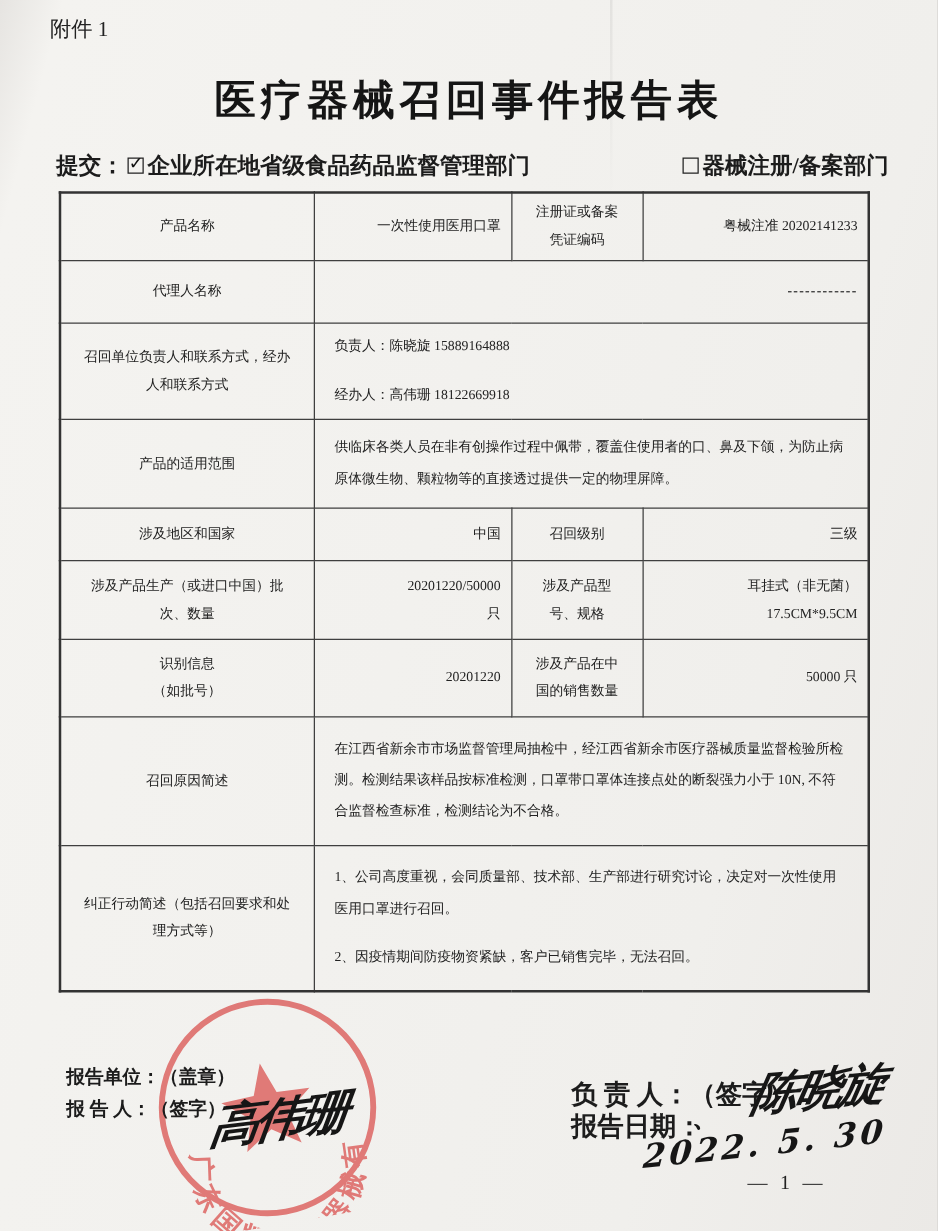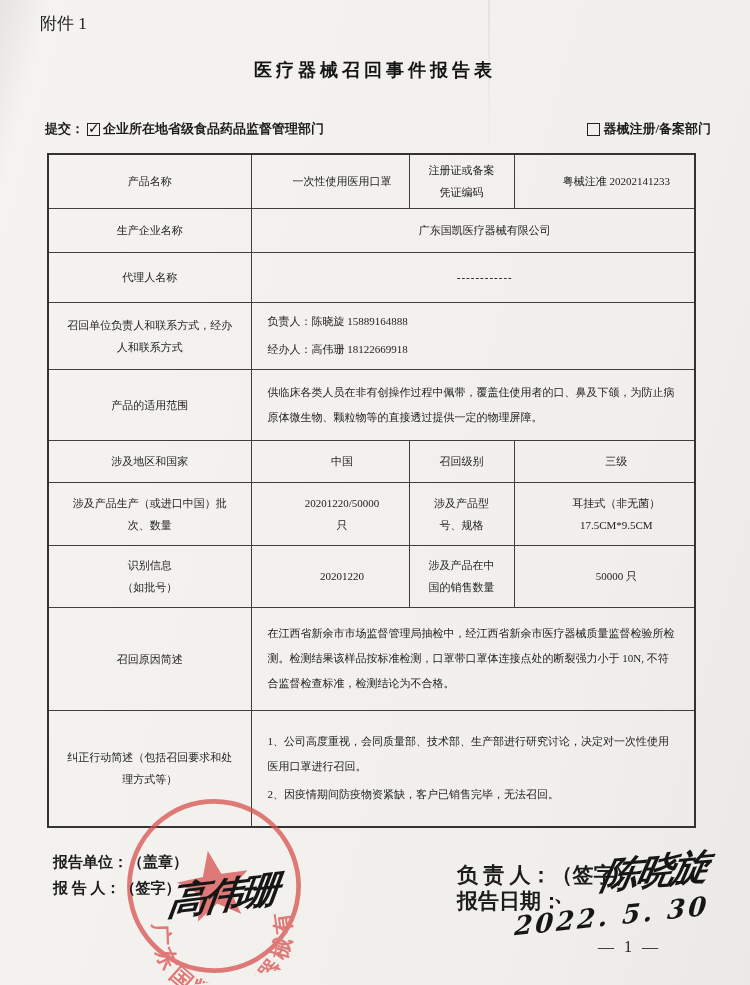--- a/index.html
+++ b/index.html
@@ -8,38 +8,38 @@
     width:750px;height:985px;
     margin:0 auto;
     background:linear-gradient(105deg,#e6e4e1 0%,#f4f3f0 5%,#f2f1ee 45%,#f0efec 75%,#ebe9e6 100%);
     font-family:"Liberation Serif","DejaVu Serif",serif;
     color:#1f1f1f;
     overflow:hidden;
   }
   .crease{position:absolute;top:0;left:488px;width:2px;height:160px;background:linear-gradient(#00000010,#00000000);}
   .attachment{position:absolute;left:40px;top:12px;font-size:17px;color:#222;}
   .title{position:absolute;left:0;top:58px;width:100%;margin:0;text-align:center;
-         font-size:18px;font-weight:bold;letter-spacing:4px;color:#151515;
+         font-size:33px;font-weight:bold;letter-spacing:4px;color:#151515;
          font-family:"Liberation Sans","DejaVu Sans",sans-serif;}
   .submit-line{position:absolute;left:45px;top:120px;width:666px;display:flex;
-               justify-content:space-between;font-size:13px;font-weight:600;color:#1c1c1c;}
+               justify-content:space-between;font-size:18px;font-weight:600;color:#1c1c1c;}
   .submit-left,.submit-right{display:flex;align-items:center;gap:1px;}
   .cbx{display:inline-block;width:13px;height:13px;border:1.6px solid #222;margin:0 2px;
        position:relative;box-sizing:border-box;background:transparent;}
   .cbx.checked::after{content:"✓";position:absolute;left:0px;top:-4px;font-size:14px;color:#111;
                       font-family:"DejaVu Sans",sans-serif;}
   
   .form-table{position:absolute;left:47px;top:153px;border-collapse:collapse;table-layout:fixed;
               width:647px;font-size:11px;color:#222;}
   .form-table td{border:1px solid #3f3f3f;padding:2px 8px;vertical-align:middle;background:transparent;}
   .form-table{border:2px solid #333;}
   td.lbl{text-align:center;line-height:22px;padding:2px 14px;}
-  td.ctr{text-align:center;line-height:22px;padding-left:32px;}
+  td.ctr{text-align:right;line-height:22px;padding-left:32px;}
   td.lft{text-align:left;padding:6px 16px;line-height:25px;}
-  .gap-top{margin-top:3px;}
+  .gap-top{margin-top:14px;}
   .dashes{letter-spacing:1px;font-weight:600;}
   
   .footer-left{position:absolute;left:53px;top:849px;font-size:15px;font-weight:600;line-height:26px;color:#1c1c1c;}
   .footer-right{position:absolute;left:445px;top:862px;font-size:21px;font-weight:600;line-height:26px;color:#1c1c1c;margin-left:12px;}
   .pagenum{position:absolute;left:598px;top:938px;font-size:16px;letter-spacing:3px;color:#222;}
   
   .seal{position:absolute;left:120px;top:792px;width:188px;height:188px;opacity:.74;}
   .seal svg{width:100%;height:100%;transform:rotate(-10deg);}
   
   .hand{position:absolute;color:#161616;font-weight:700;font-style:italic;
@@ -80,24 +80,20 @@
         <col style="width:158px">
         <col style="width:105px">
         <col style="width:181px">
       </colgroup>
     <tbody>
         <tr style="height:54px">
       <td class="lbl">产品名称</td>
       <td class="ctr">一次性使用医用口罩</td>
       <td class="lbl">注册证或备案凭证编码</td>
       <td class="ctr">粤械注准 20202141233</td>
-    </tr>
-    <tr style="height:44px">
-      <td class="lbl">生产企业名称</td>
-      <td class="ctr" colspan="3">广东国凯医疗器械有限公司</td>
     </tr>
     <tr style="height:50px">
       <td class="lbl">代理人名称</td>
       <td class="ctr dashes" colspan="3">------------</td>
     </tr>
     <tr style="height:67px">
       <td class="lbl">召回单位负责人和联系方式，经办人和联系方式</td>
       <td class="lft" colspan="3">
         <div>负责人：陈晓旋 15889164888</div>
         <div class="gap-top">经办人：高伟珊 18122669918</div>

